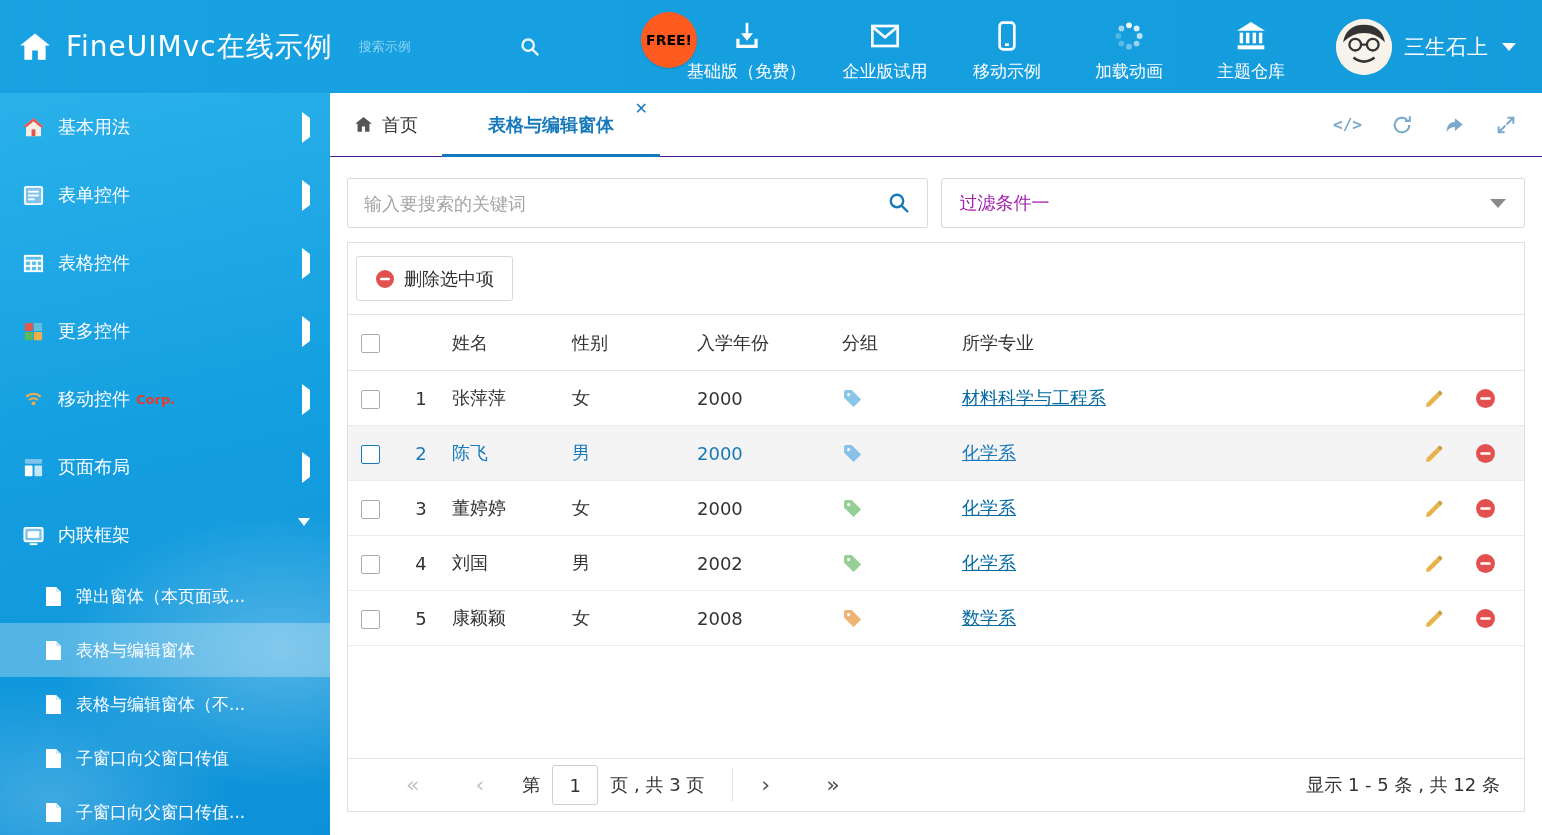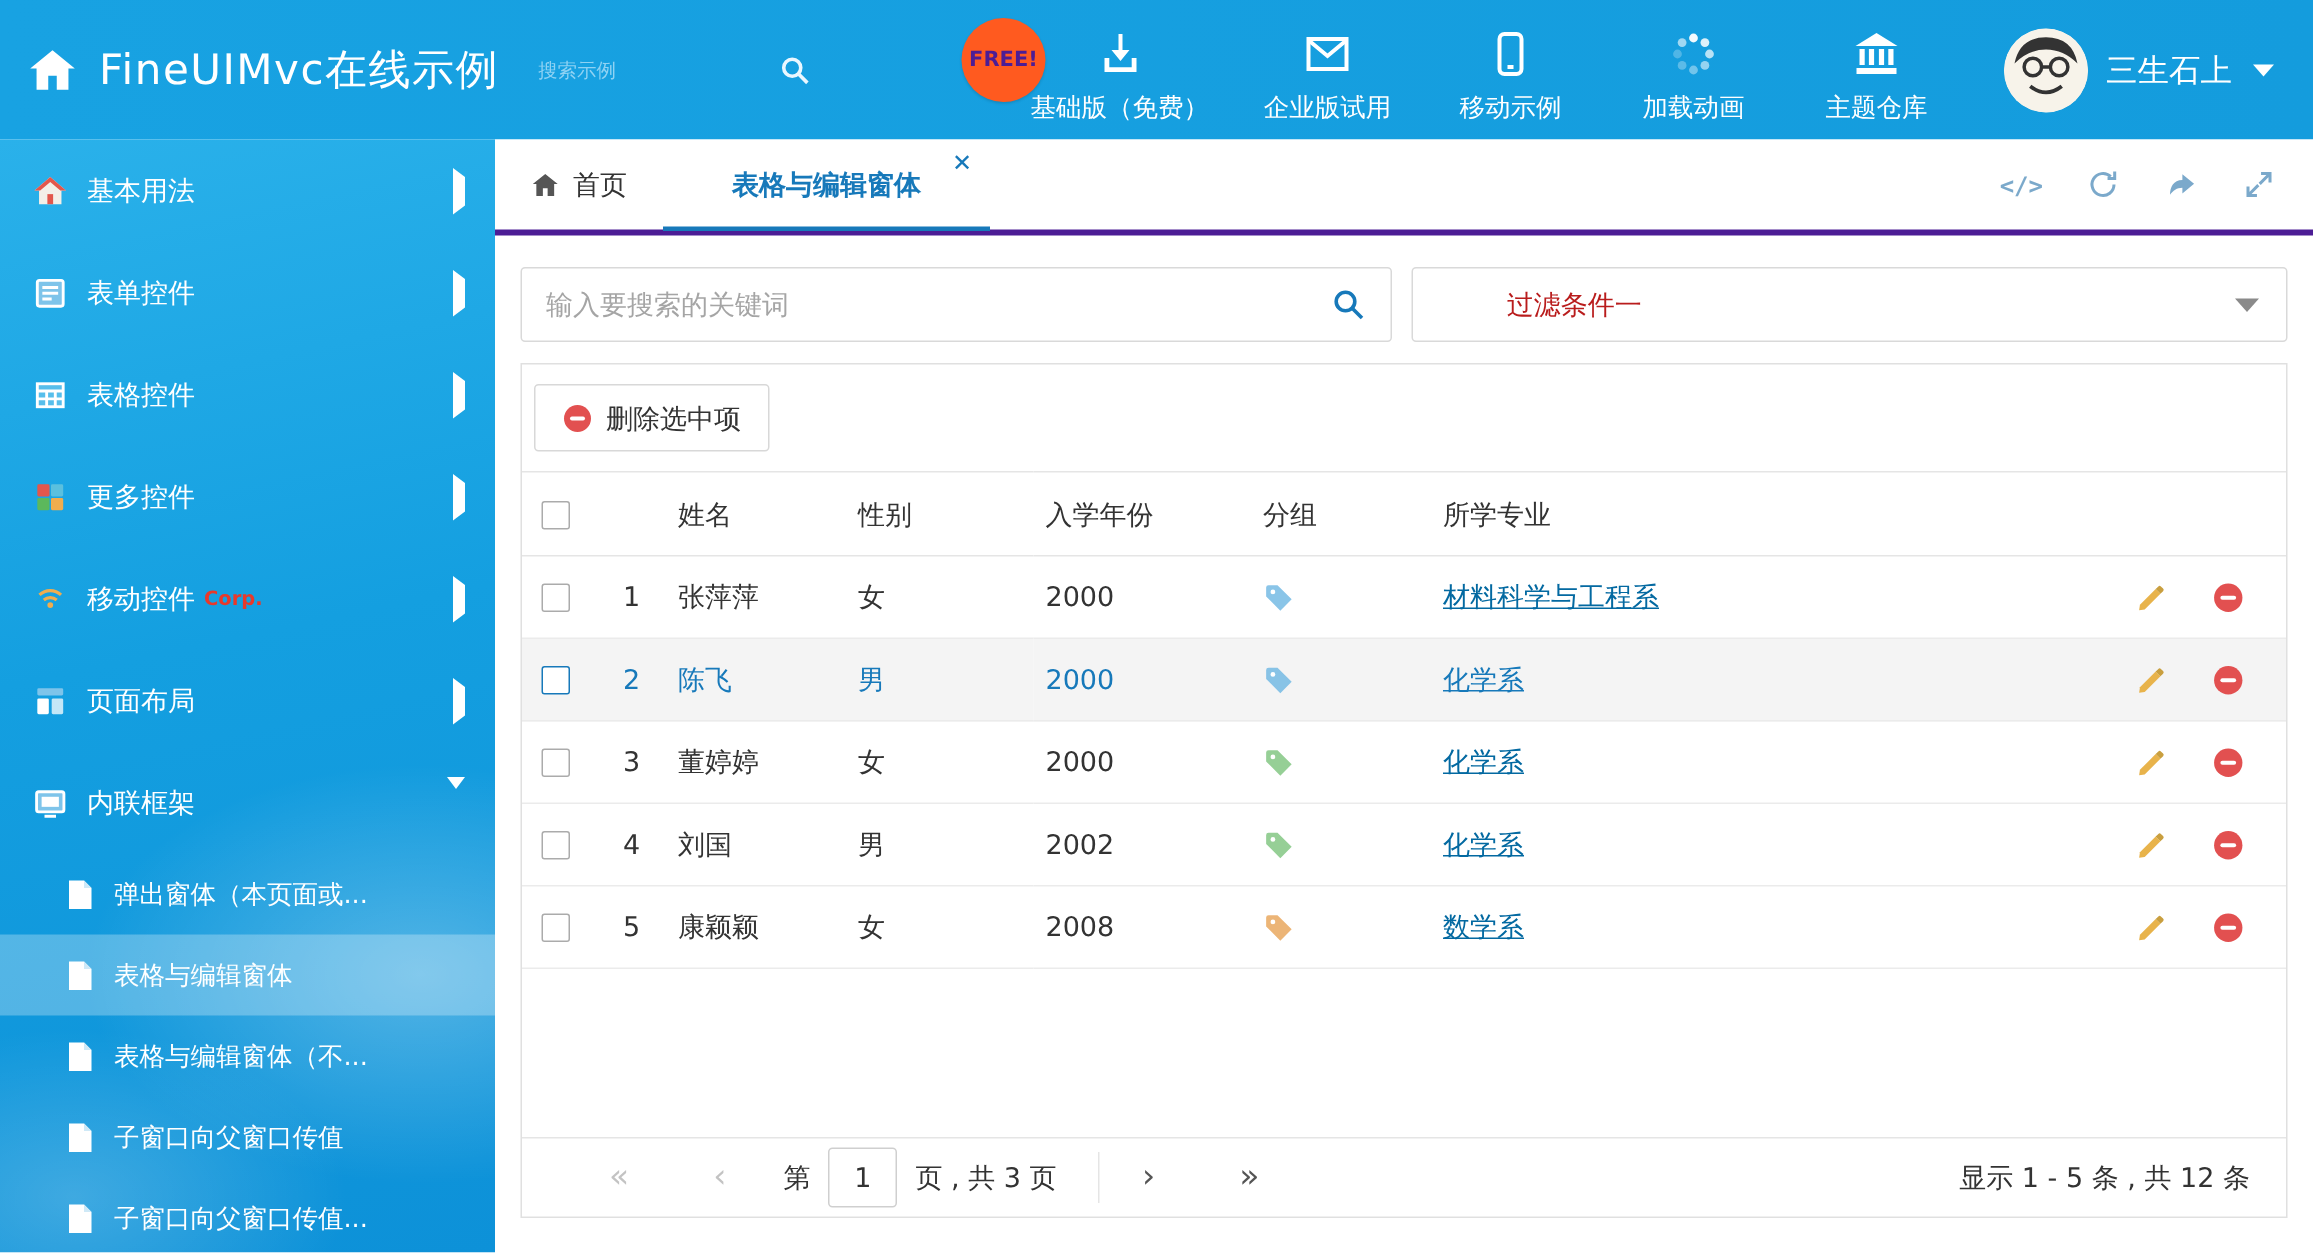--- a/index.html
+++ b/index.html
@@ -12,21 +12,21 @@
   .brand-icon { width:34px; height:34px; }
   .brand-title { font-size:28px; font-weight:normal; letter-spacing:1px; white-space:nowrap; }
   .topsearch { display:flex; align-items:center; margin-left:26px; width:205px; }
   .topsearch input { background:transparent; border:none; outline:none; color:#fff; font-size:13px; width:160px; }
   .topsearch input::placeholder { color:#8fd2f3; }
   .topsearch .mag { width:22px; height:22px; color:#eaf7ff; cursor:pointer; }
   .topnav { display:flex; margin-left:auto; gap:36px; align-items:flex-start; padding-top:10px; }
   .nav-item { display:flex; flex-direction:column; align-items:center; gap:8px; cursor:pointer; position:relative; min-width:86px; }
   .nav-icon { width:32px; height:32px; }
   .nav-label { font-size:17px; white-space:nowrap; }
-  .free-badge { position:absolute; left:-46px; top:-8px; width:56px; height:56px; background:#ff5a1f; border-radius:50%; display:flex; align-items:center; justify-content:center; font-size:14px; font-weight:bold; color:#4c1d95; box-shadow:0 1px 2px rgba(0,0,0,.15); }
+  .free-badge { position:absolute; left:-46px; top:-8px; width:56px; height:56px; background:#ff5a1f; border-radius:50%; display:flex; align-items:center; justify-content:center; font-size:14px; font-weight:bold; color:#000000; box-shadow:0 1px 2px rgba(0,0,0,.15); }
   .user { display:flex; align-items:center; gap:12px; margin-left:42px; margin-right:26px; cursor:pointer; }
   .avatar { width:56px; height:56px; border-radius:50%; overflow:hidden; background:#f7f3ea; flex:none; }
   .user-name { font-size:21px; white-space:nowrap; }
   .caret-down { width:0; height:0; border-left:7px solid transparent; border-right:7px solid transparent; border-top:8px solid #fff; margin-left:2px; }
 
   
   .sidebar { position:absolute; top:93px; left:0; width:330px; bottom:0; color:#fff; overflow:hidden;
     background:
       radial-gradient(ellipse 320px 200px at 85% 75%, rgba(255,255,255,.28), rgba(255,255,255,0) 70%),
       radial-gradient(ellipse 260px 160px at 15% 95%, rgba(255,255,255,.20), rgba(255,255,255,0) 70%),
@@ -39,39 +39,39 @@
   .side-caret { margin-left:auto; }
   .cr-right { width:0; height:0; border-left:8px solid #fff; border-top:6px solid transparent; border-bottom:6px solid transparent; }
   .cr-down { width:0; height:0; border-top:8px solid #fff; border-left:6px solid transparent; border-right:6px solid transparent; }
   .sub-item { height:54px; display:flex; align-items:center; padding-left:45px; cursor:pointer; }
   .sub-item.active { background:rgba(255,255,255,.28); }
   .sub-label { font-size:17px; margin-left:14px; white-space:nowrap; }
   .file-icon { width:17px; height:21px; flex:none; }
 
   
   .main { position:absolute; top:93px; left:330px; right:0; bottom:0; background:#fff; display:flex; flex-direction:column; }
-  .tabbar { height:64px; display:flex; align-items:stretch; border-bottom:4px solid #4c1d95; flex:none; }
+  .tabbar { height:64px; display:flex; align-items:stretch; border-bottom:1px solid #4c1d95; flex:none; }
   .tab { display:flex; align-items:center; gap:9px; padding:0 24px; font-size:18px; color:#333; position:relative; cursor:pointer; }
   .tab.active { padding:0 46px; color:#1779ba; font-weight:bold; }
   .tab.active::after { content:""; position:absolute; left:0; right:0; bottom:-1px; height:3px; background:#1779ba; }
   .tab-icon { width:19px; height:19px; }
   .tab-close { position:absolute; top:8px; right:12px; font-size:16px; font-weight:bold; color:#1779ba; cursor:pointer; line-height:1; }
   .tab-tools { margin-left:auto; display:flex; align-items:center; gap:28px; padding-right:24px; color:#7ba9cb; }
   .tool { width:24px; height:24px; cursor:pointer; display:flex; align-items:center; justify-content:center; }
   .tool svg { width:22px; height:22px; }
   .tool.code { font-size:16px; font-weight:bold; width:auto; font-family:"DejaVu Sans Mono","Liberation Mono",monospace; }
 
   .content { flex:1; padding:21px 17px 0 17px; display:flex; flex-direction:column; min-height:0; }
   .filter-row { display:flex; gap:13px; height:50px; flex:none; }
   .search-box { flex:1; border:1px solid #d9d9d9; border-radius:3px; display:flex; align-items:center; padding:0 16px; }
   .search-box input { flex:1; border:none; outline:none; font-size:18px; color:#333; font-family:inherit; }
   .search-box input::placeholder { color:#a5a5a5; }
   .search-btn { width:24px; height:24px; color:#1779ba; cursor:pointer; }
   .dropdown { flex:1; border:1px solid #d9d9d9; border-radius:3px; display:flex; align-items:center; padding:0 18px; cursor:pointer; }
-  .dd-value { font-size:18px; color:#b91c1c;margin-left:45px; }
+  .dd-value { font-size:18px; color:#a21caf; }
   .dd-caret { margin-left:auto; width:0; height:0; border-left:8px solid transparent; border-right:8px solid transparent; border-top:9px solid #8a8a8a; }
 
   .panel { margin-top:14px; margin-bottom:23px; border:1px solid #e0e0e0; flex:1; display:flex; flex-direction:column; min-height:0; }
   .toolbar { padding:13px 8px; display:flex; justify-content:space-between; align-items:flex-end; flex:none; }
   .btn { display:flex; align-items:center; gap:9px; height:45px; padding:0 18px; background:#fff; border:1px solid #d8d8d8; border-radius:3px; font-size:18px; color:#333; cursor:pointer; font-family:inherit; }
   .btn svg { width:20px; height:20px; }
 
   table.grid { width:100%; border-collapse:collapse; flex:none; }
   .grid th { height:56px; font-size:18px; font-weight:normal; color:#333; text-align:left; padding-left:8px; border-top:1px solid #e5e5e5; border-bottom:1px solid #e5e5e5; }
   .grid td { height:55px; font-size:18px; color:#333; padding-left:8px; border-bottom:1px solid #ebebeb; }

